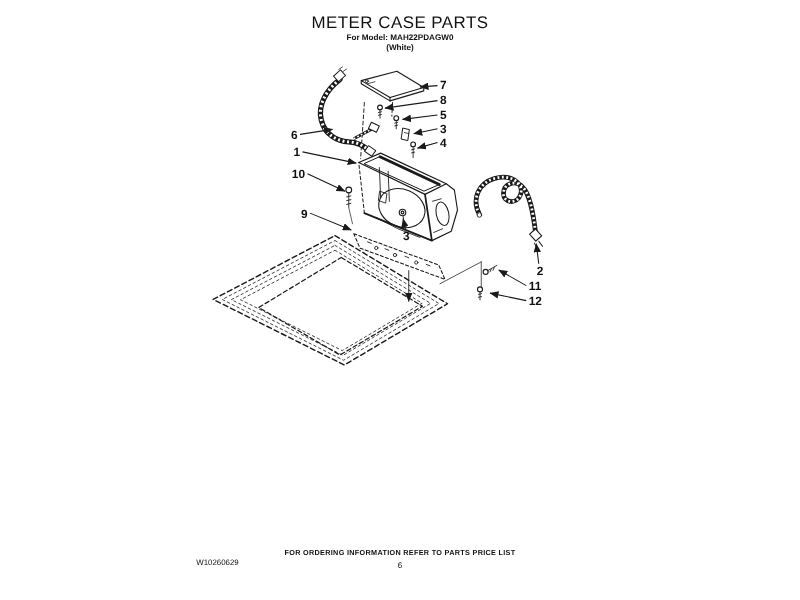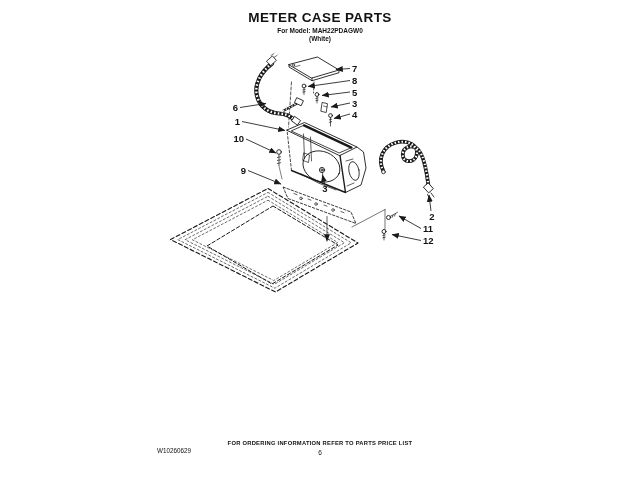--- a/index.html
+++ b/index.html
@@ -2,21 +2,21 @@
 <html><head>
 <meta charset="utf-8">
 <style>
   html,body{margin:0;padding:0;background:#e8e8e8;}
   .page{
     width:640px;height:480px;background:#ffffff;position:relative;
     font-family:"Liberation Sans",sans-serif;color:#111;overflow:hidden;
     margin:0 auto;
   }
   .titleblock{position:absolute;top:10px;left:0;width:640px;text-align:center;}
-  .title{font-size:13.5px;font-weight:bold;letter-spacing:.4px;margin:0;}
+  .title{font-size:13.5px;font-weight:normal;letter-spacing:.4px;margin:0;}
   .subtitle{font-size:6.5px;font-weight:bold;margin-top:2px;}
   .colornote{font-size:6.5px;font-weight:bold;margin-top:1px;}
   .diagram-svg{position:absolute;left:0;top:0;width:640px;height:480px;}
   .art{stroke:#1a1a1a;fill:none;stroke-width:.9;stroke-linecap:round;stroke-linejoin:round;}
   .leader{stroke:#1a1a1a;stroke-width:.85;fill:none;}
   .callout{font:bold 9.5px "Liberation Sans",sans-serif;fill:#111;}
   .footer-note{position:absolute;top:440px;left:0;width:640px;text-align:center;
     font-size:5.8px;font-weight:bold;letter-spacing:.25px;}
   .page-number{position:absolute;top:449px;left:0;width:640px;text-align:center;font-size:6.5px;}
   .doc-number{position:absolute;top:447px;left:157px;font-size:6.3px;}

